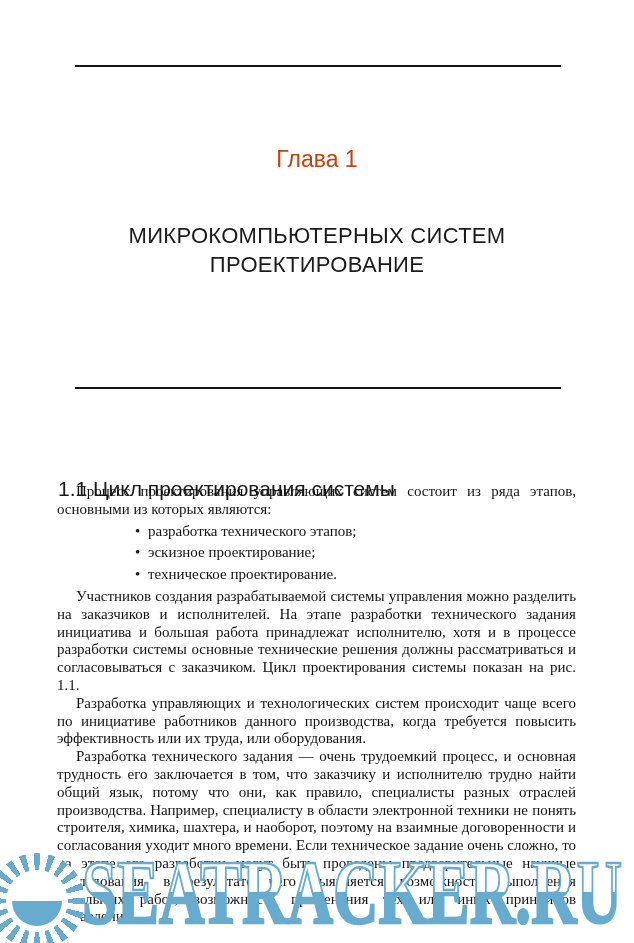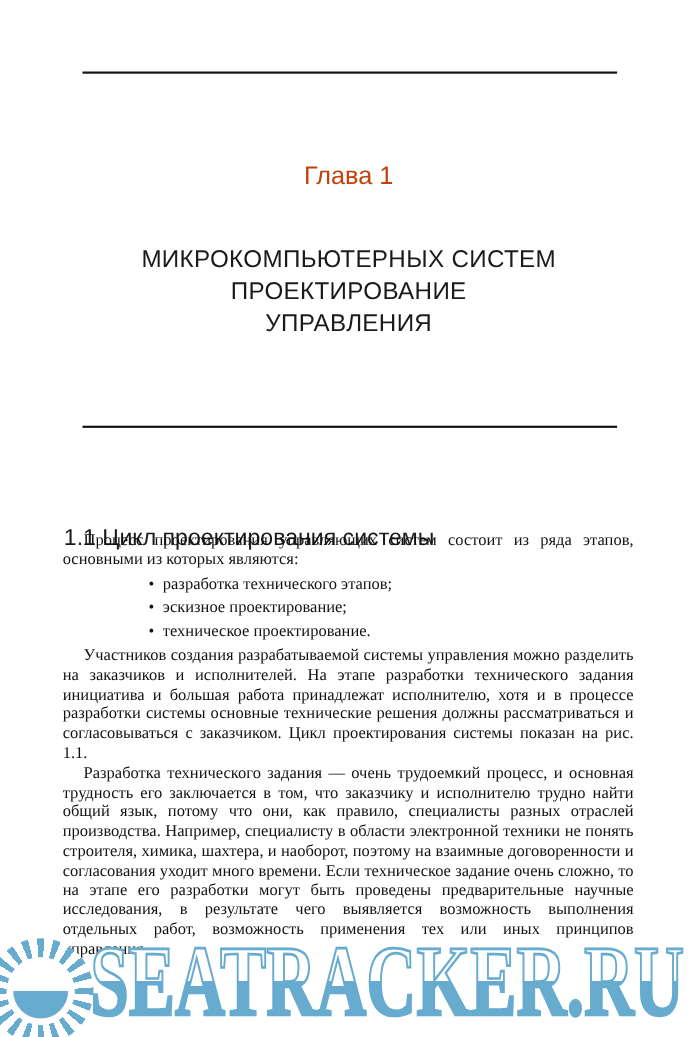--- a/index.html
+++ b/index.html
@@ -80,21 +80,20 @@
 
 <div class="page">
 
   <div class="rule rule-top"></div>
 
   <div class="chapter">Глава 1</div>
 
   <div class="main-title">
     <div>МИКРОКОМПЬЮТЕРНЫХ СИСТЕМ</div>
     <div>ПРОЕКТИРОВАНИЕ</div>
-    <div>УПРАВЛЕНИЯ</div>
   </div>
 
   <div class="rule rule-mid"></div>
 
   <div class="section-heading">1.1 Цикл проектирования системы</div>
 
   <div class="body-text">
     <p>Процесс проектирования управляющих систем состоит из ряда этапов, основными из которых являются:</p>
 
     <ul class="stage-list">
@@ -106,20 +105,21 @@
         <span class="bullet-dot">•</span>
         <span>эскизное проектирование;</span>
       </li>
       <li>
         <span class="bullet-dot">•</span>
         <span>техническое проектирование.</span>
       </li>
     </ul>
 
     <p>Участников создания разрабатываемой системы управления можно разделить на заказчиков и исполнителей. На этапе разработки технического задания инициатива и большая работа принадлежат исполнителю, хотя и в процессе разработки системы основные технические решения должны рассматриваться и согласовываться с заказчиком. Цикл проектирования системы показан на рис. 1.1.</p>
+    <p>Разработка управляющих и технологических систем происходит чаще всего по инициативе работников данного производства, когда требуется повысить эффективность или их труда, или оборудования.</p>
     <p>Разработка технического задания — очень трудоемкий процесс, и основная трудность его заключается в том, что заказчику и исполнителю трудно найти общий язык, потому что они, как правило, специалисты разных отраслей производства. Например, специалисту в области электронной техники не понять строителя, химика, шахтера, и наоборот, поэтому на взаимные договоренности и согласования уходит много времени. Если техническое задание очень сложно, то на этапе его разработки могут быть проведены предварительные научные исследования, в результате чего выявляется возможность выполнения отдельных работ, возможность применения тех или иных принципов управления.</p>
   </div>
 
   <div class="watermark">
     <div class="sun">
       <div class="sun-gap"></div>
       <div class="sun-disc"></div>
     </div>
     <svg class="wm-svg" width="554" height="92" viewBox="0 0 554 92">
       <defs>

